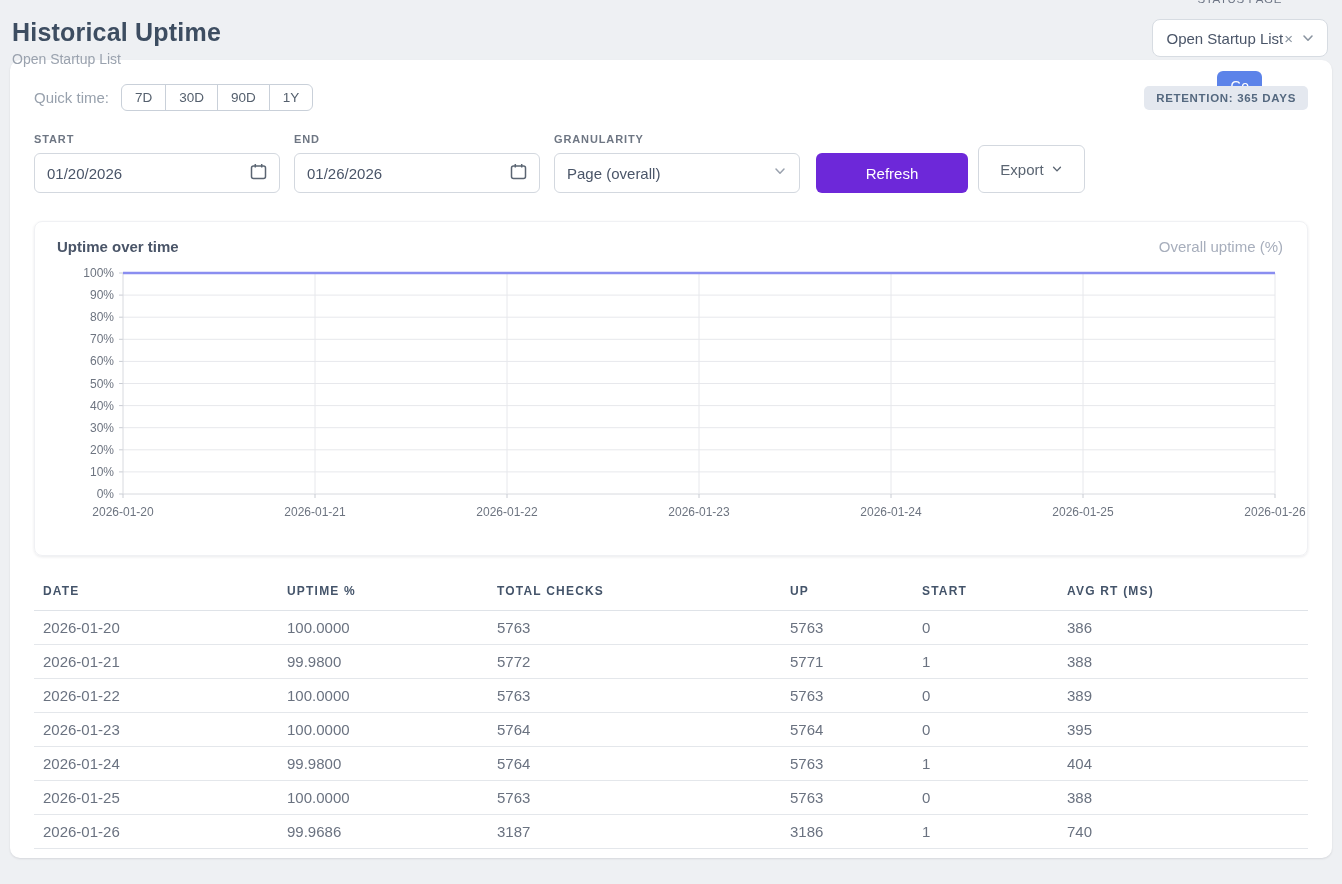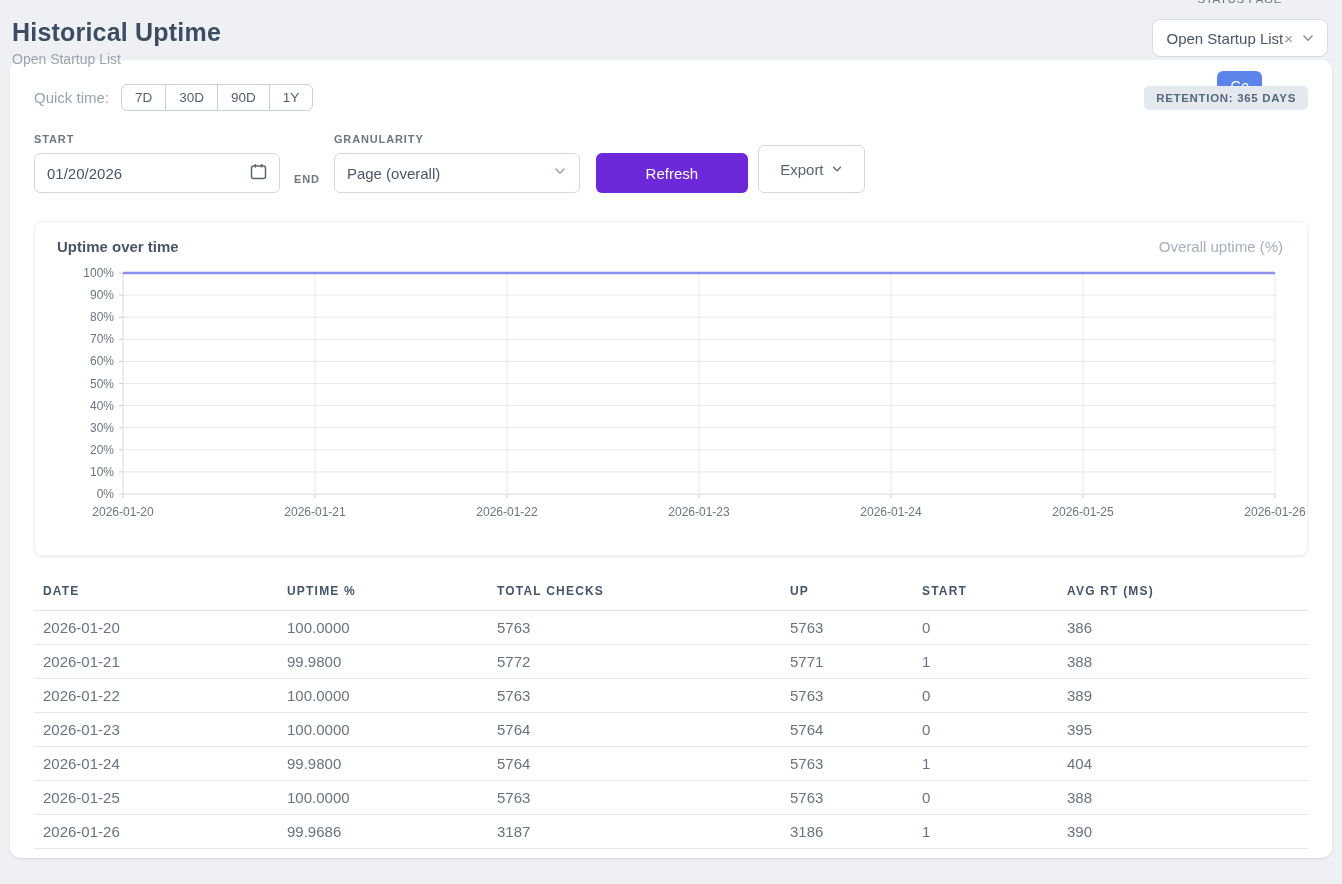--- a/index.html
+++ b/index.html
@@ -106,20 +106,30 @@
           <svg width="17" height="17" viewBox="0 0 17 17">
               <rect x="1.5" y="3" width="14" height="12.5" rx="2" fill="none" stroke="#5b6572" stroke-width="1.5"></rect>
               <line x1="5.3" y1="1" x2="5.3" y2="4.5" stroke="#5b6572" stroke-width="1.5"></line>
               <line x1="11.7" y1="1" x2="11.7" y2="4.5" stroke="#5b6572" stroke-width="1.5"></line>
             </svg>
         </span>
       </div>
     </div>
     <div class="field">
       <span class="field-label">END</span>
+      <div class="input-box">
+        <span class="value">01/26/2026</span>
+        <span>
+          <svg width="17" height="17" viewBox="0 0 17 17">
+              <rect x="1.5" y="3" width="14" height="12.5" rx="2" fill="none" stroke="#5b6572" stroke-width="1.5"></rect>
+              <line x1="5.3" y1="1" x2="5.3" y2="4.5" stroke="#5b6572" stroke-width="1.5"></line>
+              <line x1="11.7" y1="1" x2="11.7" y2="4.5" stroke="#5b6572" stroke-width="1.5"></line>
+            </svg>
+        </span>
+      </div>
     </div>
     <div class="field">
       <span class="field-label">GRANULARITY</span>
       <div class="input-box select-box">
         <span class="value">Page (overall)</span>
         <span>
           <svg width="14" height="14" viewBox="0 0 14 14">
               <polyline points="3,5 7,9.2 11,5" fill="none" stroke="#9aa2ae" stroke-width="1.5" stroke-linecap="round" stroke-linejoin="round"></polyline>
             </svg>
         </span>
@@ -268,19 +278,19 @@
             <td>5763</td>
             <td>0</td>
             <td>388</td>
           </tr>
           <tr>
             <td>2026-01-26</td>
             <td>99.9686</td>
             <td>3187</td>
             <td>3186</td>
             <td>1</td>
-            <td>390</td>
+            <td>740</td>
           </tr>
         </tbody>
     </table>
   </div>
 
 </div>
 
 </body></html>

